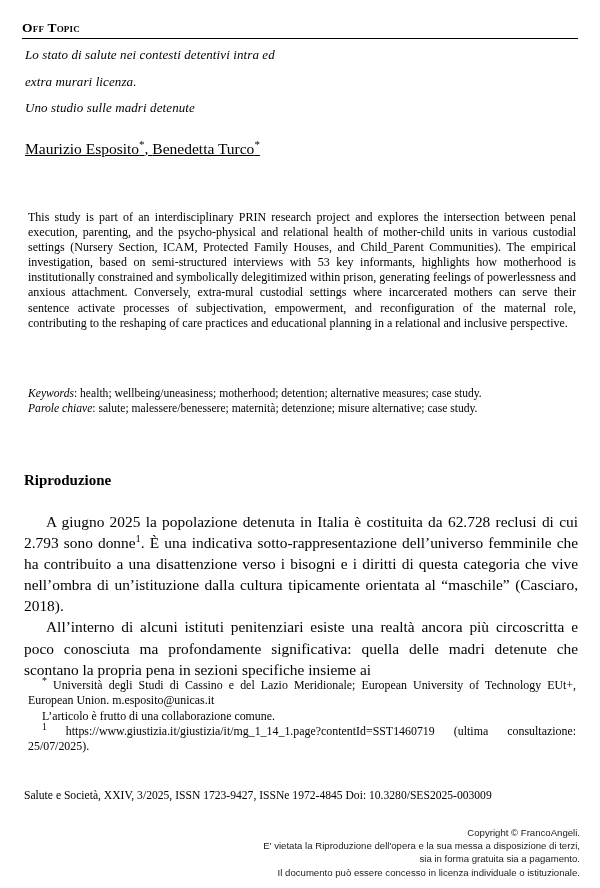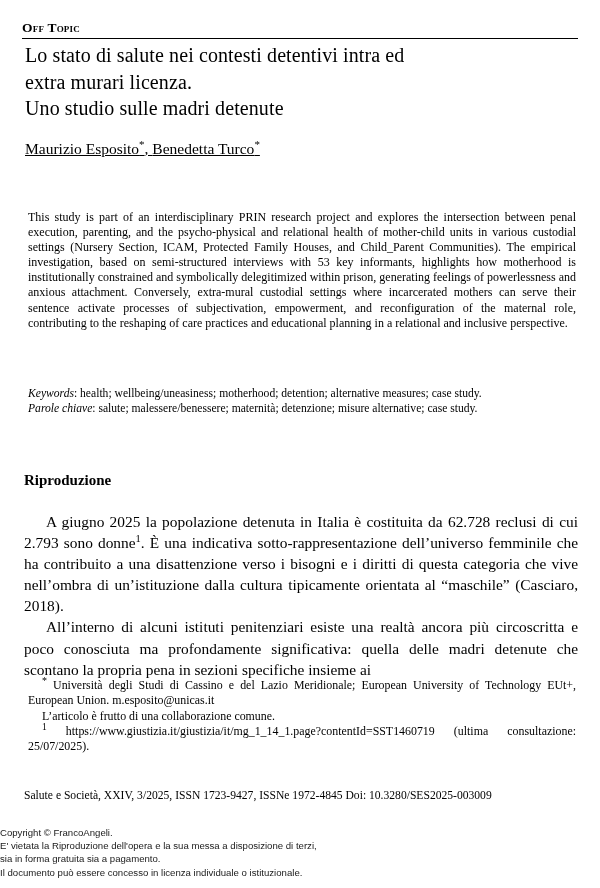--- a/index.html
+++ b/index.html
@@ -47,21 +47,22 @@
     height: 1px;
     background: #000;
   }
 
   
   .title {
     position: absolute;
     left: 25px;
     top: 42px;
     width: 552px;
-    font-size: 20px;
+    font-style: italic;
+    font-size: 13px;
     line-height: 26.5px;
     letter-spacing: 0.1px;
   }
   .title-line { white-space: pre; display: block; }
 
   
   .authors {
     position: absolute;
     left: 25px;
     top: 139px;
@@ -169,21 +170,21 @@
     line-height: 15px;
     white-space: pre;
   }
 
   
   .copyright {
     position: absolute;
     left: 0px;
     top: 826px;
     width: 580px;
-    text-align: left;
+    text-align: right;
     font-family: "Liberation Sans", "DejaVu Sans", sans-serif;
     font-size: 9.6px;
     line-height: 13.2px;
     color: #1a1a1a;
   }
   .copyright div { white-space: pre; }
 </style>
 </head>
 <body>
 

